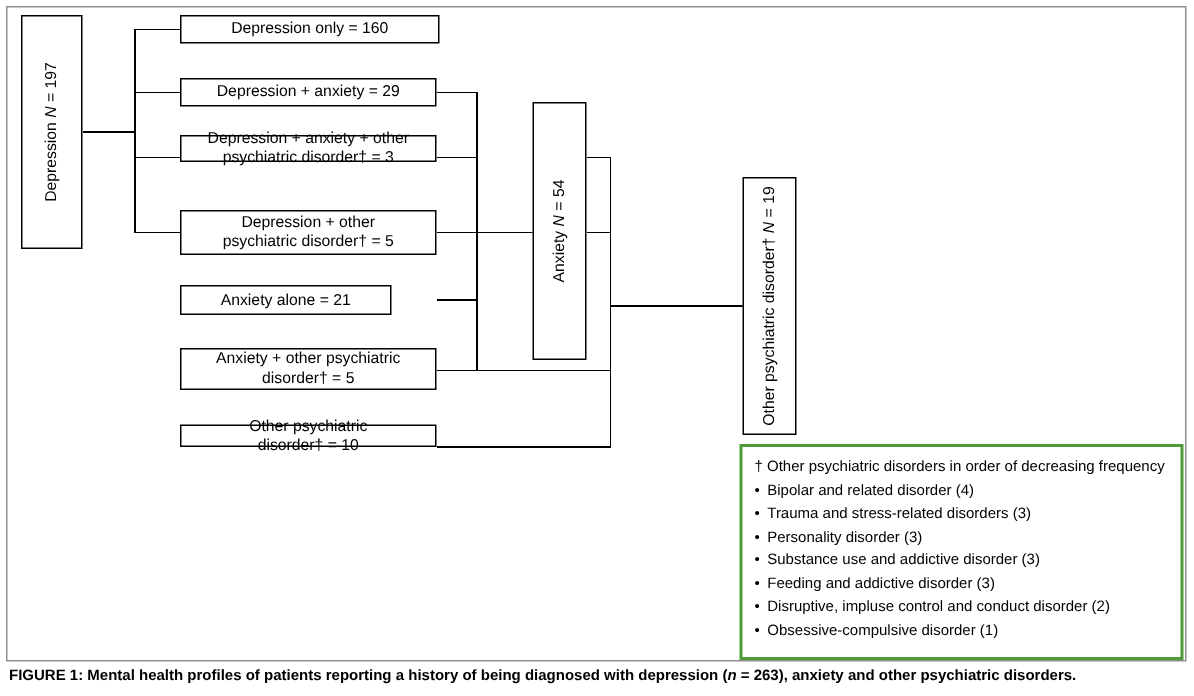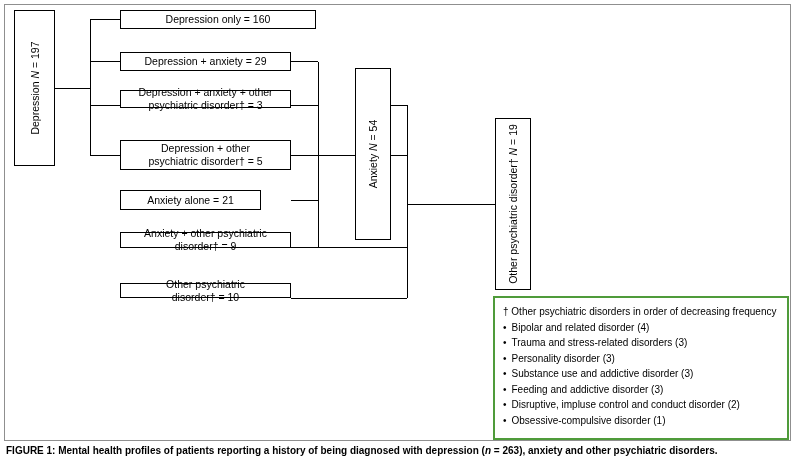--- a/index.html
+++ b/index.html
@@ -94,21 +94,21 @@
              M291 298 H407
              M391 105 H407 M391 155 H407
              M407 105 V298
              M407 204 H495" fill="none" stroke="#000000" stroke-width="1" shape-rendering="crispEdges"></path>
   </svg>
 
   <div class="vbox" style="left:14px; top:10px; width:41px; height:156px;">
     <span class="vtext"><span>Depression </span><i>N</i><span> = 197</span></span>
   </div>
 
-  <div class="box" style="left:120px; top:10px; width:196px; height:19px;">
+  <div class="box" style="left:120px; top:10px; width:173px; height:19px;">
     <div>Depression only = 160</div>
   </div>
 
   <div class="box" style="left:120px; top:52px; width:171px; height:19px;">
     <div>Depression + anxiety = 29</div>
   </div>
 
   <div class="box" style="left:120px; top:90px; width:171px; height:18px;">
     <div>Depression + anxiety + other</div>
     <div>psychiatric disorder† = 3</div>
@@ -116,23 +116,23 @@
 
   <div class="box" style="left:120px; top:140px; width:171px; height:30px;">
     <div>Depression + other</div>
     <div>psychiatric disorder† = 5</div>
   </div>
 
   <div class="box" style="left:120px; top:190px; width:141px; height:20px;">
     <div>Anxiety alone = 21</div>
   </div>
 
-  <div class="box" style="left:120px; top:232px; width:171px; height:16px;">
+  <div class="box" style="left:120px; top:232px; width:171px; height:28px;">
     <div>Anxiety + other psychiatric</div>
-    <div>disorder† = 9</div>
+    <div>disorder† = 5</div>
   </div>
 
   <div class="box" style="left:120px; top:283px; width:171px; height:15px;">
     <div>Other psychiatric</div>
     <div>disorder† = 10</div>
   </div>
 
   <div class="vbox" style="left:355px; top:68px; width:36px; height:172px;">
     <span class="vtext"><span>Anxiety </span><i>N</i><span> = 54</span></span>
   </div>

